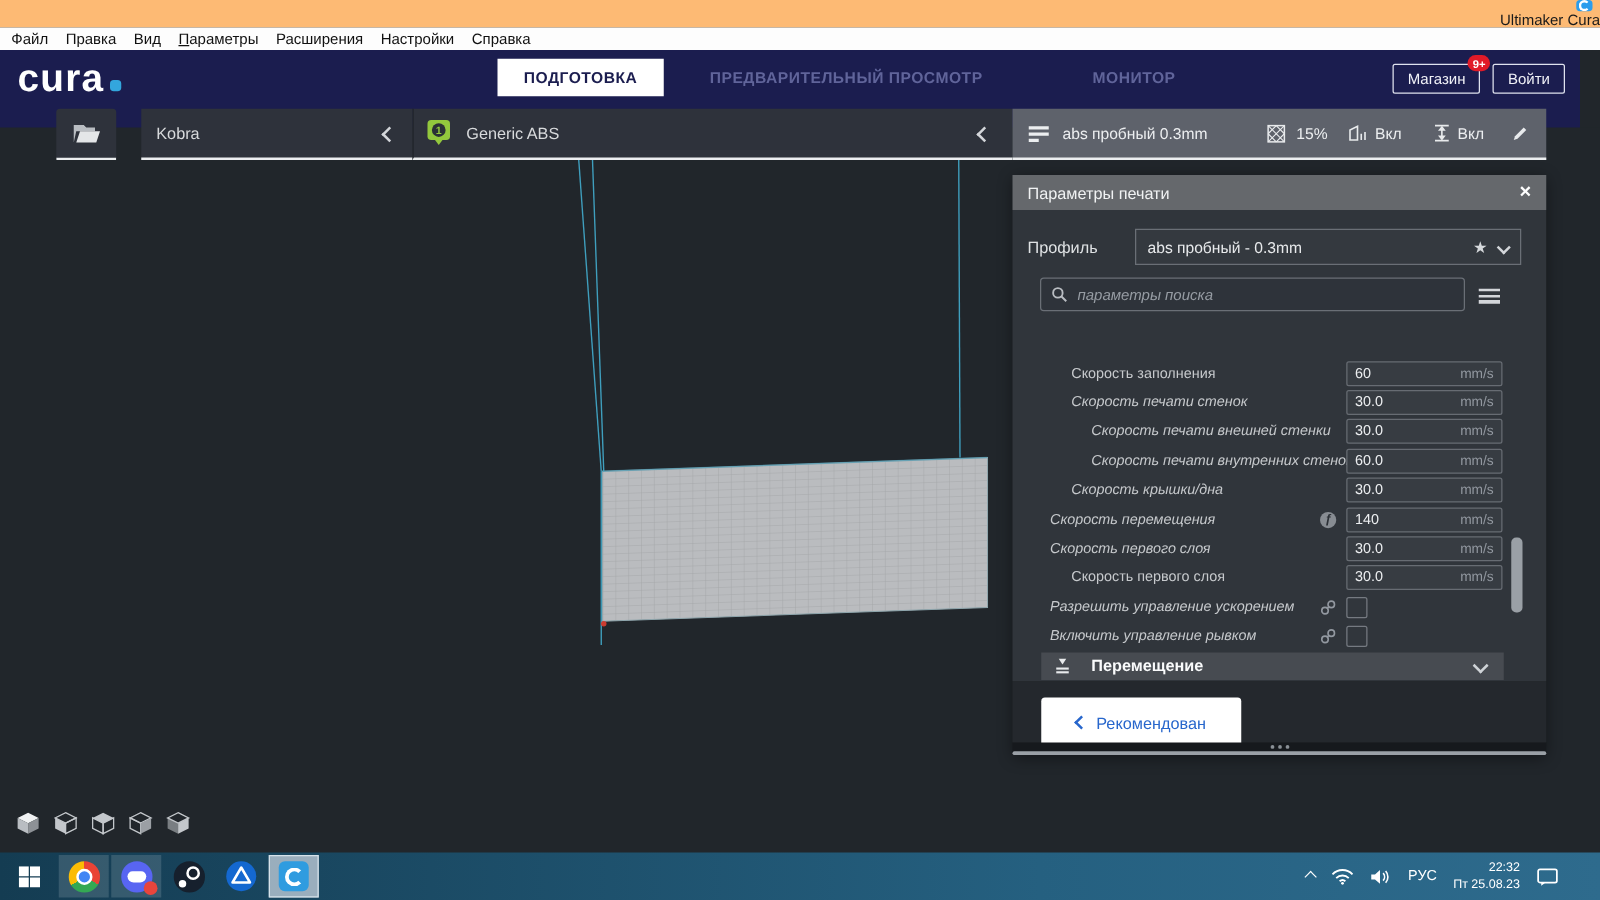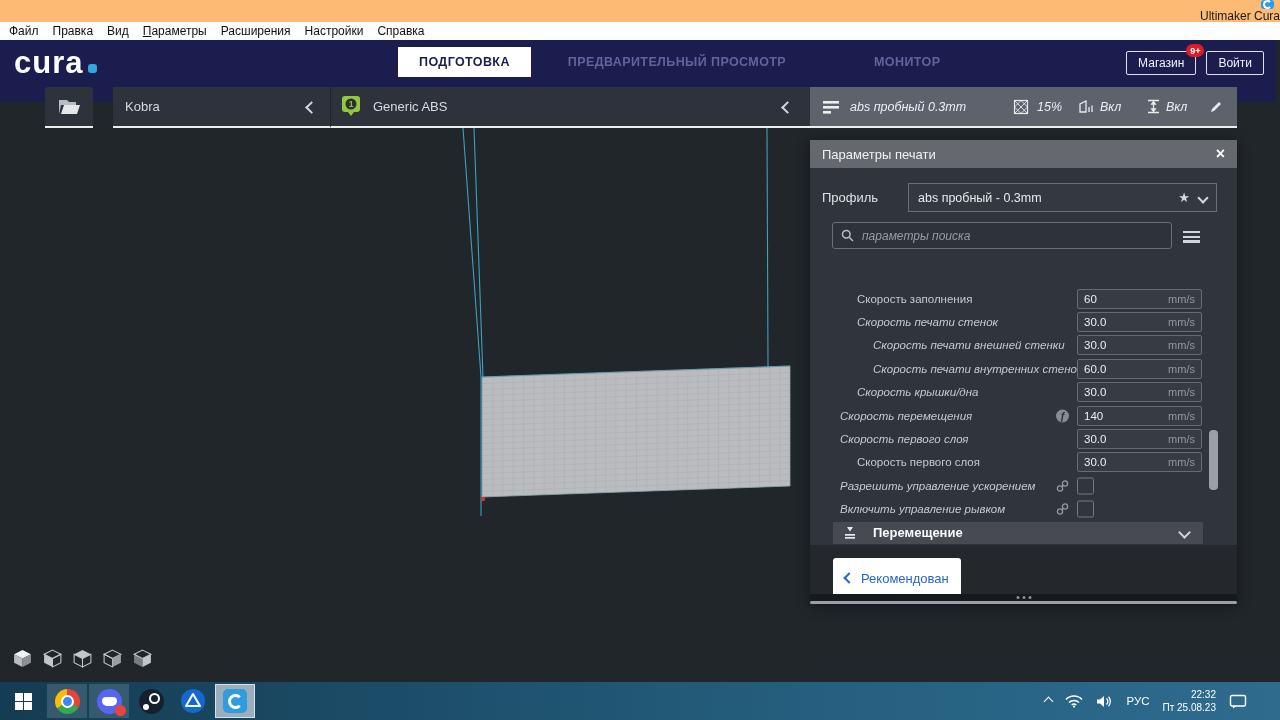--- a/index.html
+++ b/index.html
@@ -12,21 +12,21 @@
   .wtitle{font-size:12px;color:#1a1a1a;}
   .win-btns{margin-left:auto;display:flex;height:100%;}
   .win-btn{width:44px;display:flex;align-items:center;justify-content:center;color:#333;font-size:13px;}
   .rest{position:relative;width:11px;height:11px;}
   .rest .r2{position:absolute;left:3px;top:0;width:7px;height:7px;border:1px solid #444;}
   .rest .r1{position:absolute;left:0;top:3px;width:7px;height:7px;border:1px solid #444;background:#fff;}
   
   .menubar{position:absolute;top:22px;left:0;right:0;height:18px;background:#fdfdfd;display:flex;align-items:center;padding-left:2px;font-size:12px;color:#111;z-index:20;}
   .menu-item{padding:0 7px;}
   
-  .header{position:absolute;top:40px;left:0;right:4px;height:62px;background:#1b1d4f;z-index:1;}
+  .header{position:absolute;top:40px;left:0;right:16px;height:62px;background:#1b1d4f;z-index:1;}
   .logo{position:absolute;left:14px;top:8px;display:flex;align-items:baseline;}
   .logo-txt{font-size:31px;font-weight:700;color:#fff;letter-spacing:1px;line-height:30px;}
   .logo-dot{width:9px;height:9px;background:#33a6dd;border-radius:3px;margin-left:5px;}
   .tabs{position:absolute;left:398px;top:7px;display:flex;height:30px;gap:16px;}
   .tab{height:30px;display:flex;align-items:center;padding:0 21px;font-size:12.5px;font-weight:700;letter-spacing:.4px;color:#60649a;white-space:nowrap;}
   .tab.active{background:#fff;color:#1b1d4f;}
   .tab:nth-child(3){margin-left:30px;text-align:right;}
   .hdr-btns{position:absolute;right:12px;top:11px;display:flex;gap:10px;}
   .hdr-btn{position:relative;border:1px solid #dfe2ee;border-radius:2px;color:#f0f1f7;font-size:12px;padding:4px 11px;}
   .badge{position:absolute;top:-8px;right:-9px;background:#e11a28;color:#fff;font-size:9px;border-radius:8px;padding:1.5px 4px;font-weight:700;}
@@ -41,21 +41,21 @@
   #material-card{left:330px;width:480px;border-left:1px solid #21242b;}
   #printsettings-card{left:810px;width:427px;background:#5e626b;}
   .card-txt{font-size:13px;color:#d8dadc;}
   .chev{width:7px;height:7px;border-right:2px solid #d3d6da;border-bottom:2px solid #d3d6da;display:inline-block;}
   .chev.left{transform:rotate(135deg);} .chev.down{transform:rotate(45deg);} .chev.up{transform:rotate(-135deg);}
   #printer-card .card-txt{margin-left:12px;}
   #printer-card .chev{position:absolute;right:14px;top:16px;}
   .mat-pin{margin-left:10px;display:flex;}
   #material-card .card-txt{margin-left:12px;}
   #material-card .chev{position:absolute;right:18px;top:16px;}
-  .ps-item{position:absolute;top:0;height:100%;display:flex;align-items:center;font-style:italic;}
+  .ps-item{position:absolute;top:0;height:100%;display:flex;align-items:center;}
   .ps-val{font-size:12.5px;color:#eceef0;}
   
   #panel{position:absolute;left:810px;top:140px;width:427px;height:464px;z-index:6;box-shadow:0 2px 12px rgba(0,0,0,.45);}
   .p-head{position:absolute;top:0;left:0;right:0;height:28px;background:#65686c;display:flex;align-items:center;padding:0 12px;box-sizing:border-box;font-size:13px;color:#f0f2f3;}
   .p-close{margin-left:auto;font-size:16px;font-weight:700;color:#fff;line-height:16px;}
   .p-body{position:absolute;top:28px;left:0;right:0;height:377px;background:#30353b;}
   .prof-lbl{position:absolute;left:12px;top:22px;font-size:13px;color:#dfe2e4;}
   .prof-dd{position:absolute;left:98px;top:15px;width:309px;height:29px;border:1px solid #6a6f76;background:#34393f;box-sizing:border-box;display:flex;align-items:center;padding:0 9px;font-size:12.5px;color:#e8eaec;}
   .star{margin-left:auto;color:#d6d9dc;font-size:13px;}
   .prof-dd .chev{margin-left:9px;width:6px;height:6px;}
@@ -75,21 +75,21 @@
   .val{font-size:11.5px;color:#eceef0;white-space:nowrap;}
   .unit{font-size:11px;color:#9298a0;}
   .cb{position:absolute;left:267px;top:50%;transform:translateY(-50%);width:17px;height:17px;border:1px solid #757a81;background:#31363c;border-radius:2px;box-sizing:border-box;}
   .dd .dchev{width:6px;height:6px;border-color:#cfd3d7;margin-bottom:3px;}
   .sec{position:relative;height:22px;margin:1px 0 1px 23px;width:370px;background:#474b51;display:flex;align-items:center;}
   .sec-ico{margin-left:10px;display:flex;}
   .sec-lbl{margin-left:16px;font-size:13px;font-weight:700;color:#fafbfc;}
   .sec-chev{position:absolute;right:14px;border-color:#cfd3d7;}
   .vthumb{position:absolute;left:399px;top:262px;width:9px;height:60px;background:#9aa0a6;border-radius:4px;}
   .p-foot{position:absolute;left:0;right:0;top:405px;height:49px;background:#24282d;}
-  .rec-btn{position:absolute;left:23px;top:13px;height:40px;padding:0 12px;background:#fff;border-radius:3px;display:flex;align-items:center;gap:8px;font-size:13px;color:#2766cc;}
+  .rec-btn{position:absolute;left:23px;top:13px;height:40px;padding:0 28px;background:#fff;border-radius:3px;display:flex;align-items:center;gap:8px;font-size:13px;color:#2766cc;}
   .bchev{width:6px;height:6px;border-right:2px solid #2766cc;border-bottom:2px solid #2766cc;transform:rotate(135deg);display:inline-block;}
   .p-resize{position:absolute;left:0;right:0;top:454px;height:10px;background:#16191d;}
   .dots{position:absolute;left:50%;top:2px;transform:translateX(-50%);display:flex;gap:3px;}
   .dots i{width:3px;height:3px;background:#8a9096;border-radius:50%;}
   .rbar{position:absolute;left:0;right:0;bottom:0;height:3px;background:#9aa0a6;border-radius:2px;}
   
   .taskbar{position:absolute;top:682px;left:0;right:0;height:38px;background:linear-gradient(90deg,#143c52,#256080 65%,#2e6b8d);display:flex;align-items:center;z-index:30;}
   .tb-start{width:46px;height:100%;display:flex;align-items:center;justify-content:center;}
   .tb-tile{width:40px;height:34px;margin:0 1px;display:flex;align-items:center;justify-content:center;box-sizing:border-box;position:relative;}
   .tb-tile.open{background:rgba(255,255,255,.14);}

